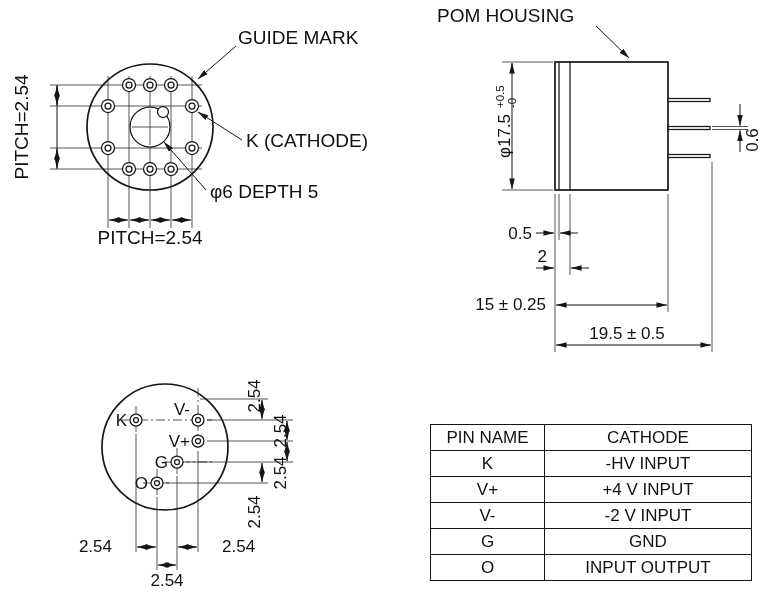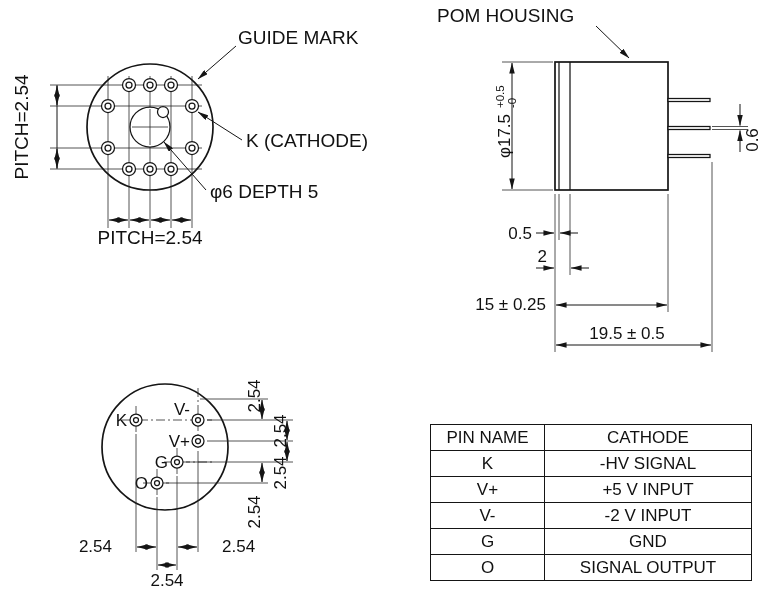--- a/index.html
+++ b/index.html
@@ -216,35 +216,35 @@
         </colgroup>
     <thead>
       <tr>
         <th>PIN NAME</th>
         <th>CATHODE</th>
       </tr>
     </thead>
     <tbody>
       <tr>
         <td>K</td>
-        <td>-HV SIGNAL</td>
+        <td>-HV INPUT</td>
       </tr>
       <tr>
         <td>V+</td>
-        <td>+5 V INPUT</td>
+        <td>+4 V INPUT</td>
       </tr>
       <tr>
         <td>V-</td>
         <td>-2 V INPUT</td>
       </tr>
       <tr>
         <td>G</td>
         <td>GND</td>
       </tr>
       <tr>
         <td>O</td>
-        <td>SIGNAL OUTPUT</td>
+        <td>INPUT OUTPUT</td>
       </tr>
     </tbody>
   </table>
 </div>
 
 </div>
 
 </body></html>

